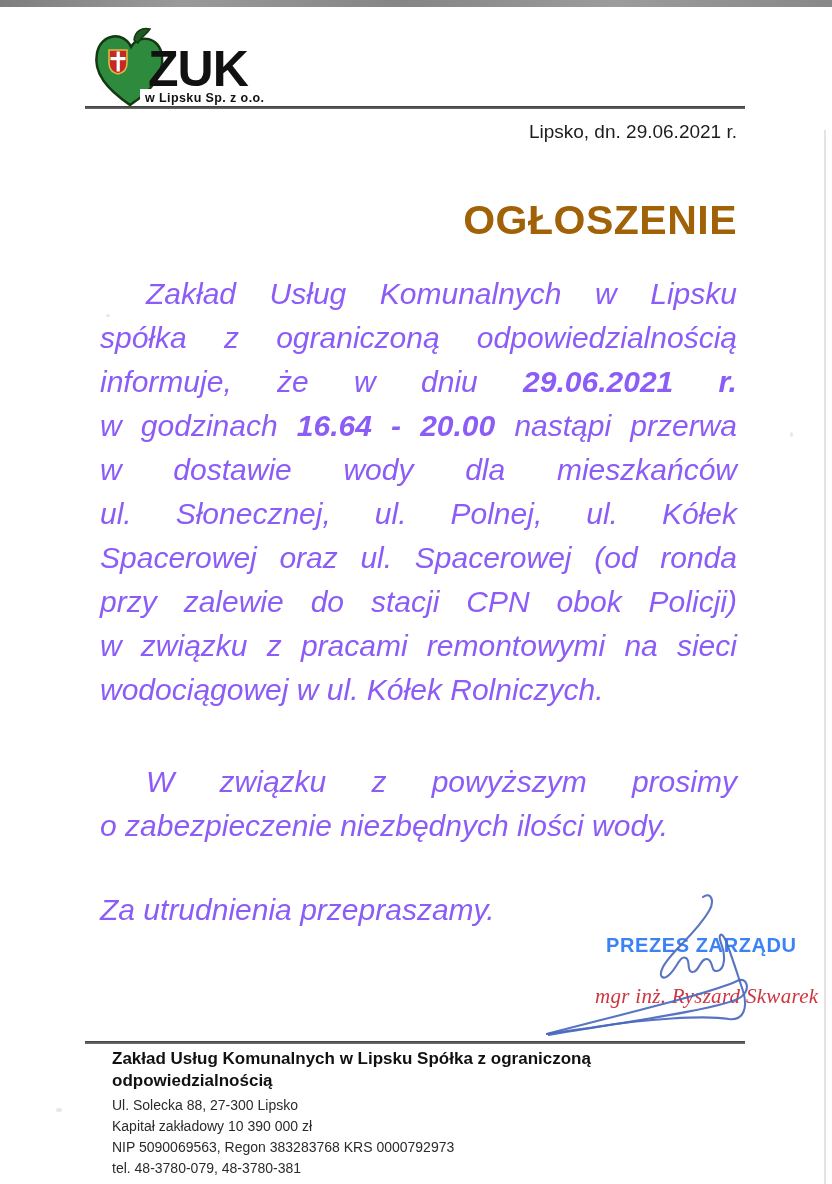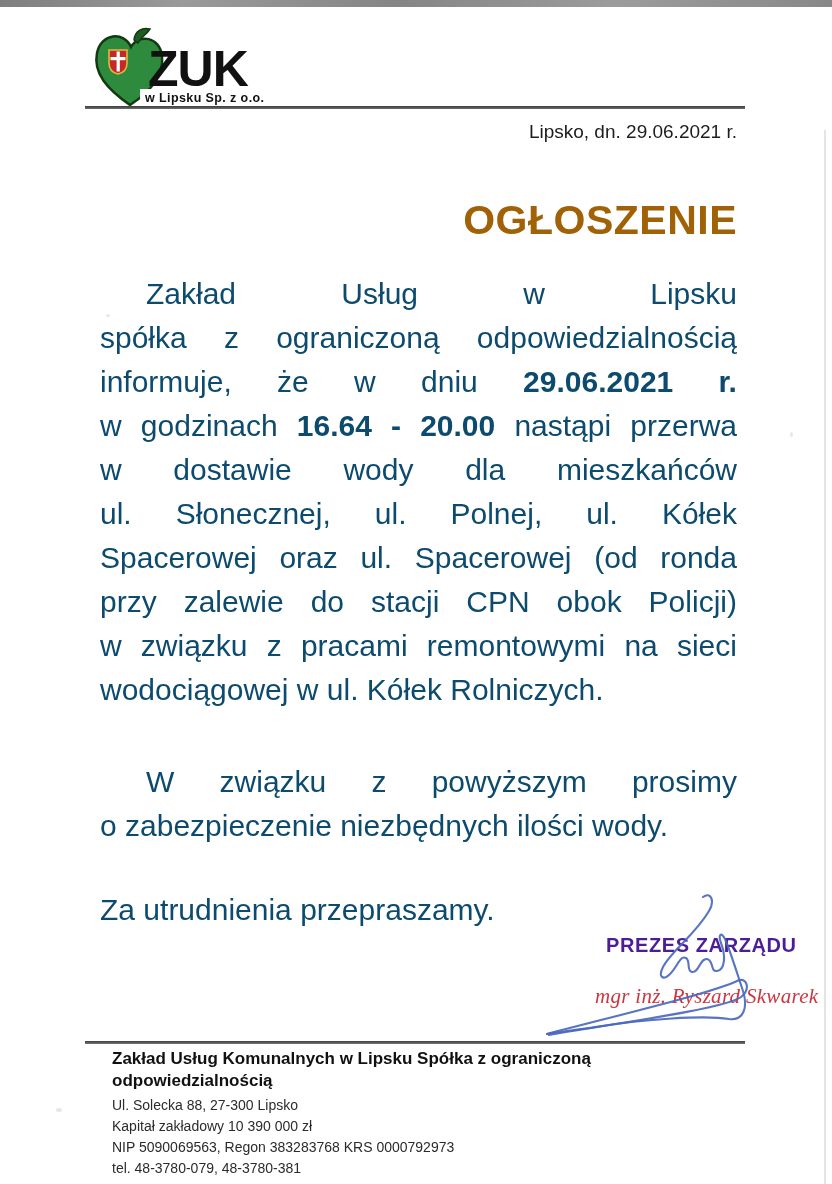--- a/index.html
+++ b/index.html
@@ -17,21 +17,21 @@
   .logo-rule{position:absolute;left:85px;top:106px;width:660px;height:3px;
     background:linear-gradient(#3c3c3c,#6d6d6d);}
 
   .date-line{position:absolute;left:100px;top:121px;width:637px;text-align:right;
     font-size:19px;color:#1d1d1d;}
 
   .doc-title{position:absolute;left:100px;top:197px;width:637px;text-align:right;
     font-size:41px;font-weight:700;letter-spacing:.5px;color:#a16207;}
 
   
-  .body-text{position:absolute;left:100px;top:272px;width:637px;font-size:30px;color:#0c4a6e;}
+  .body-text{position:absolute;left:100px;top:272px;width:637px;font-size:30px;color:#8b5cf6;font-style:italic;}
   .para{margin:0 0 48px 0;}
   .para:last-child{margin-bottom:12px;}
   .para-2{margin-bottom:40px;}
   .line{height:44px;line-height:44px;}
   .line.just{display:flex;justify-content:space-between;align-items:baseline;}
   .line.indent{padding-left:46px;}
   .line span.b{font-weight:700;}
 
   
   .stamp-1{position:absolute;left:606px;top:934px;font-size:20px;font-weight:700;
@@ -76,20 +76,21 @@
 
 <div class="date-line">Lipsko, dn. 29.06.2021 r.</div>
 
 <div class="doc-title">OGŁOSZENIE</div>
 
 <div class="body-text">
     <div class="para">
       <div class="line just indent">
         <span>Zakład</span>
         <span>Usług</span>
+        <span>Komunalnych</span>
         <span>w</span>
         <span>Lipsku</span>
       </div>
       <div class="line just">
         <span>spółka</span>
         <span>z</span>
         <span>ograniczoną</span>
         <span>odpowiedzialnością</span>
       </div>
       <div class="line just">
@@ -160,21 +161,21 @@
         <span>powyższym</span>
         <span>prosimy</span>
       </div>
       <div class="line"><span>o</span> <span>zabezpieczenie</span> <span>niezbędnych</span> <span>ilości</span> <span>wody.</span></div>
     </div>
     <div class="para">
       <div class="line"><span>Za</span> <span>utrudnienia</span> <span>przepraszamy.</span></div>
     </div>
   </div>
 
-<div class="stamp-1" style="color: #4c1d95;">PREZES ZARZĄDU</div>
+<div class="stamp-1" style="color: #3b82f6;">PREZES ZARZĄDU</div>
 <div class="stamp-2" style="color: rgb(207, 53, 64);">mgr inż. Ryszard Skwarek</div>
 <svg class="signature-svg" viewBox="0 0 235 150">
   <path d="M178,4 C186,-2 190,8 184,18 C170,42 146,58 138,74 C133,84 138,88 145,81
            C153,73 155,62 161,65 C166,68 161,78 167,79 C174,80 175,65 182,66
            C189,67 185,79 192,78 C200,77 201,62 196,50 C193,42 196,38 200,46
            C206,60 212,80 218,98 C223,114 219,128 204,126 C180,122 120,126 70,134
            C50,137 32,139 22,141" style="stroke: rgb(74, 104, 189);"></path>
   <path d="M22,141 C110,118 186,100 212,88 M212,88 C222,83 226,96 216,104 C200,116 80,132 24,142" style="stroke: rgb(74, 104, 189);"></path>
 </svg>
 

